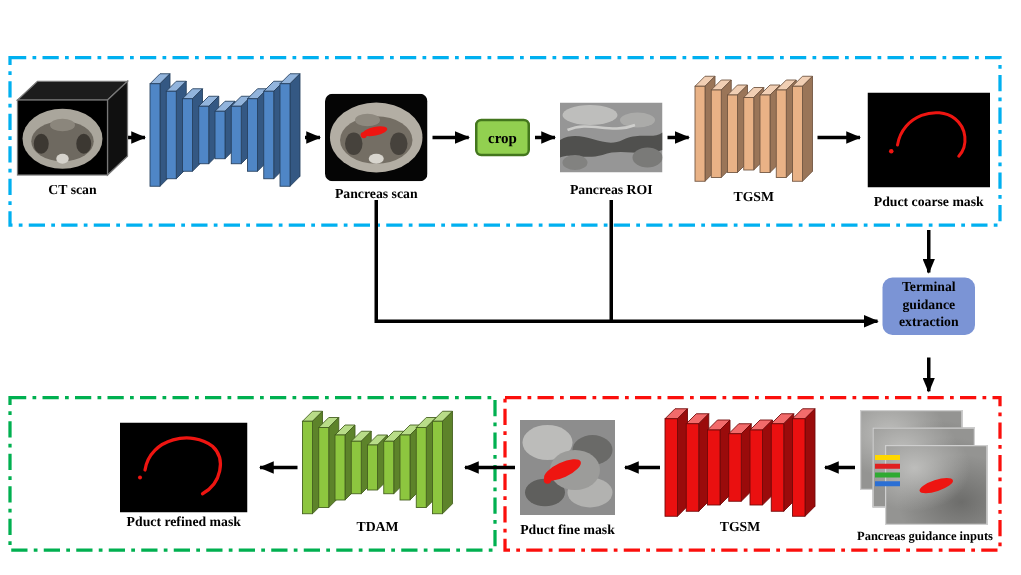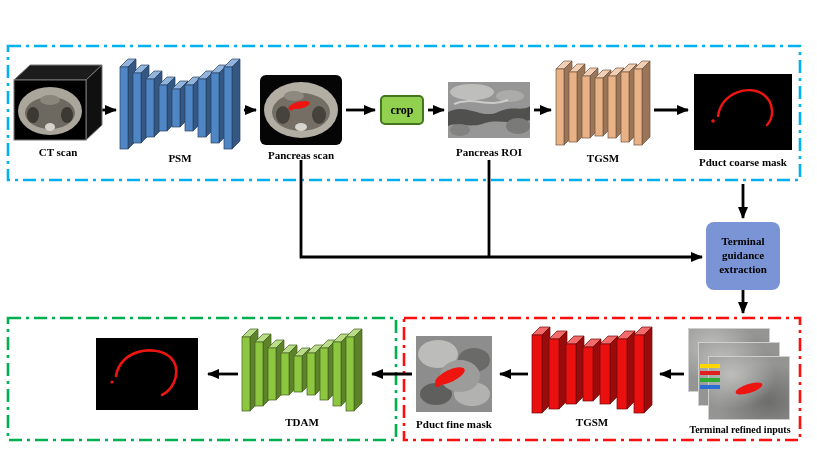--- a/index.html
+++ b/index.html
@@ -7,21 +7,21 @@
           font-family:"Liberation Serif",serif;}
   .abs{position:absolute;}
   .overlay{position:absolute;left:0;top:0;}
   .lbl{position:absolute;font-weight:700;font-size:11px;line-height:1.15;text-align:center;color:#000;}
   .lbl.sm{font-size:10px;}
   .stack{position:absolute;overflow:visible;}
   .crop-box{position:absolute;left:380px;top:95px;width:44px;height:30px;box-sizing:border-box;
             background:var(--crop_fill);border:2px solid var(--crop_border);border-radius:5px;
             display:flex;align-items:center;justify-content:center;
             font-weight:700;font-size:12px;color:#000;}
-  .tg-box{position:absolute;left:706px;top:222px;width:74px;height:68px;box-sizing:border-box;
+  .tg-box{position:absolute;left:706px;top:222px;width:74px;height:46px;box-sizing:border-box;
           background:var(--terminal_box_fill);border-radius:8px;padding:3px;
           display:flex;align-items:center;justify-content:center;text-align:center;
           font-weight:700;font-size:11px;line-height:1.25;color:#000;}
   .card{position:absolute;width:82px;height:64px;box-sizing:border-box;border:1px solid #cfcfcf;
         background:
           radial-gradient(ellipse at 28% 28%, #bdbdbb 0%, rgba(0,0,0,0) 55%),
           radial-gradient(ellipse at 75% 72%, #6d6d6b 0%, rgba(0,0,0,0) 60%),
           #949492;}
   .blob{position:absolute;left:26px;top:27px;width:28px;height:9px;background:var(--duct_red);
         border-radius:50%;transform:rotate(-18deg);}
@@ -101,21 +101,20 @@
       <polygon points="78,20 86,12 94,12 86,20" fill="rgb(146,180,220)" stroke="rgb(38,64,95)" stroke-width="0.7"></polygon>
       <polygon points="86,20 94,12 94,70 86,78" fill="rgb(52,88,131)" stroke="rgb(38,64,95)" stroke-width="0.7"></polygon>
       <rect x="78" y="20" width="8" height="58" fill="#4f86c6" stroke="rgb(38,64,95)" stroke-width="0.7"></rect>
       <polygon points="91,14 99,6 107,6 99,14" fill="rgb(146,180,220)" stroke="rgb(38,64,95)" stroke-width="0.7"></polygon>
       <polygon points="99,14 107,6 107,76 99,84" fill="rgb(52,88,131)" stroke="rgb(38,64,95)" stroke-width="0.7"></polygon>
       <rect x="91" y="14" width="8" height="70" fill="#4f86c6" stroke="rgb(38,64,95)" stroke-width="0.7"></rect>
       <polygon points="104,8 112,0 120,0 112,8" fill="rgb(146,180,220)" stroke="rgb(38,64,95)" stroke-width="0.7"></polygon>
       <polygon points="112,8 120,0 120,82 112,90" fill="rgb(52,88,131)" stroke="rgb(38,64,95)" stroke-width="0.7"></polygon>
       <rect x="104" y="8" width="8" height="82" fill="#4f86c6" stroke="rgb(38,64,95)" stroke-width="0.7"></rect>
     </svg>
-  <div class="lbl" style="left:120px;top:152px;width:120px">PSM</div>
 
   <svg class="abs" style="left:260px;top:75px" width="82" height="70">
     <rect width="82" height="70" rx="6" fill="#050505"></rect>
     <ellipse cx="41" cy="35" rx="37" ry="28" fill="#b3aea4"></ellipse>
     <ellipse cx="41" cy="37" rx="29" ry="19" fill="#746e64"></ellipse>
     <ellipse cx="23" cy="40" rx="7" ry="9" fill="#46423c"></ellipse>
     <ellipse cx="59" cy="40" rx="7" ry="9" fill="#46423c"></ellipse>
     <ellipse cx="34" cy="21" rx="10" ry="5" fill="#8e897f"></ellipse>
     <ellipse cx="41" cy="52" rx="6" ry="4" fill="#d8d5ce"></ellipse>
     <ellipse cx="40" cy="30" rx="10" ry="3.5" transform="rotate(-12 40 30)" style="fill:var(--duct_red)"></ellipse>
@@ -178,21 +177,21 @@
   <div class="card" style="left:698px;top:342px"></div>
   <div class="card" style="left:708px;top:356px">
     <div class="blob"></div>
   </div>
   <div class="stripes">
     <div class="s-yellow"></div>
     <div class="s-red"></div>
     <div class="s-green"></div>
     <div class="s-blue"></div>
   </div>
-  <div class="lbl sm" style="left:676px;top:424px;width:128px">Terminal refined inputs</div>
+  <div class="lbl sm" style="left:676px;top:424px;width:128px">Pancreas guidance inputs</div>
 
   <svg class="stack" style="left:532px;top:327px" width="120" height="86">
       <polygon points="0,8 8,0 18,0 10,8" fill="rgb(242,107,107)" stroke="rgb(112,8,8)" stroke-width="0.7"></polygon>
       <polygon points="10,8 18,0 18,78 10,86" fill="rgb(154,11,11)" stroke="rgb(112,8,8)" stroke-width="0.7"></polygon>
       <rect x="0" y="8" width="10" height="78" fill="#ea1010" stroke="rgb(112,8,8)" stroke-width="0.7"></rect>
       <polygon points="17,12 25,4 35,4 27,12" fill="rgb(242,107,107)" stroke="rgb(112,8,8)" stroke-width="0.7"></polygon>
       <polygon points="27,12 35,4 35,74 27,82" fill="rgb(154,11,11)" stroke="rgb(112,8,8)" stroke-width="0.7"></polygon>
       <rect x="17" y="12" width="10" height="70" fill="#ea1010" stroke="rgb(112,8,8)" stroke-width="0.7"></rect>
       <polygon points="34,17 42,9 52,9 44,17" fill="rgb(242,107,107)" stroke="rgb(112,8,8)" stroke-width="0.7"></polygon>
       <polygon points="44,17 52,9 52,69 44,77" fill="rgb(154,11,11)" stroke="rgb(112,8,8)" stroke-width="0.7"></polygon>
@@ -253,14 +252,15 @@
       <polygon points="112,8 120,0 120,74 112,82" fill="rgb(93,131,42)" stroke="rgb(68,95,30)" stroke-width="0.7"></polygon>
       <rect x="104" y="8" width="8" height="74" fill="#8dc63f" stroke="rgb(68,95,30)" stroke-width="0.7"></rect>
     </svg>
   <div class="lbl" style="left:242px;top:416px;width:120px">TDAM</div>
 
   <svg class="abs" style="left:96px;top:338px" width="102" height="72">
     <rect width="102" height="72" fill="#000"></rect>
     <path d="M20 38 C24 12 58 6 74 19 C85 29 81 49 66 57" fill="none" stroke-width="2.6" stroke-linecap="round" style="stroke:var(--duct_red)"></path>
     <circle cx="16" cy="44" r="1.6" style="fill:var(--duct_red)"></circle>
   </svg>
+  <div class="lbl" style="left:82px;top:412px;width:130px">Pduct refined mask</div>
 
 </div>
 
 </body></html>

